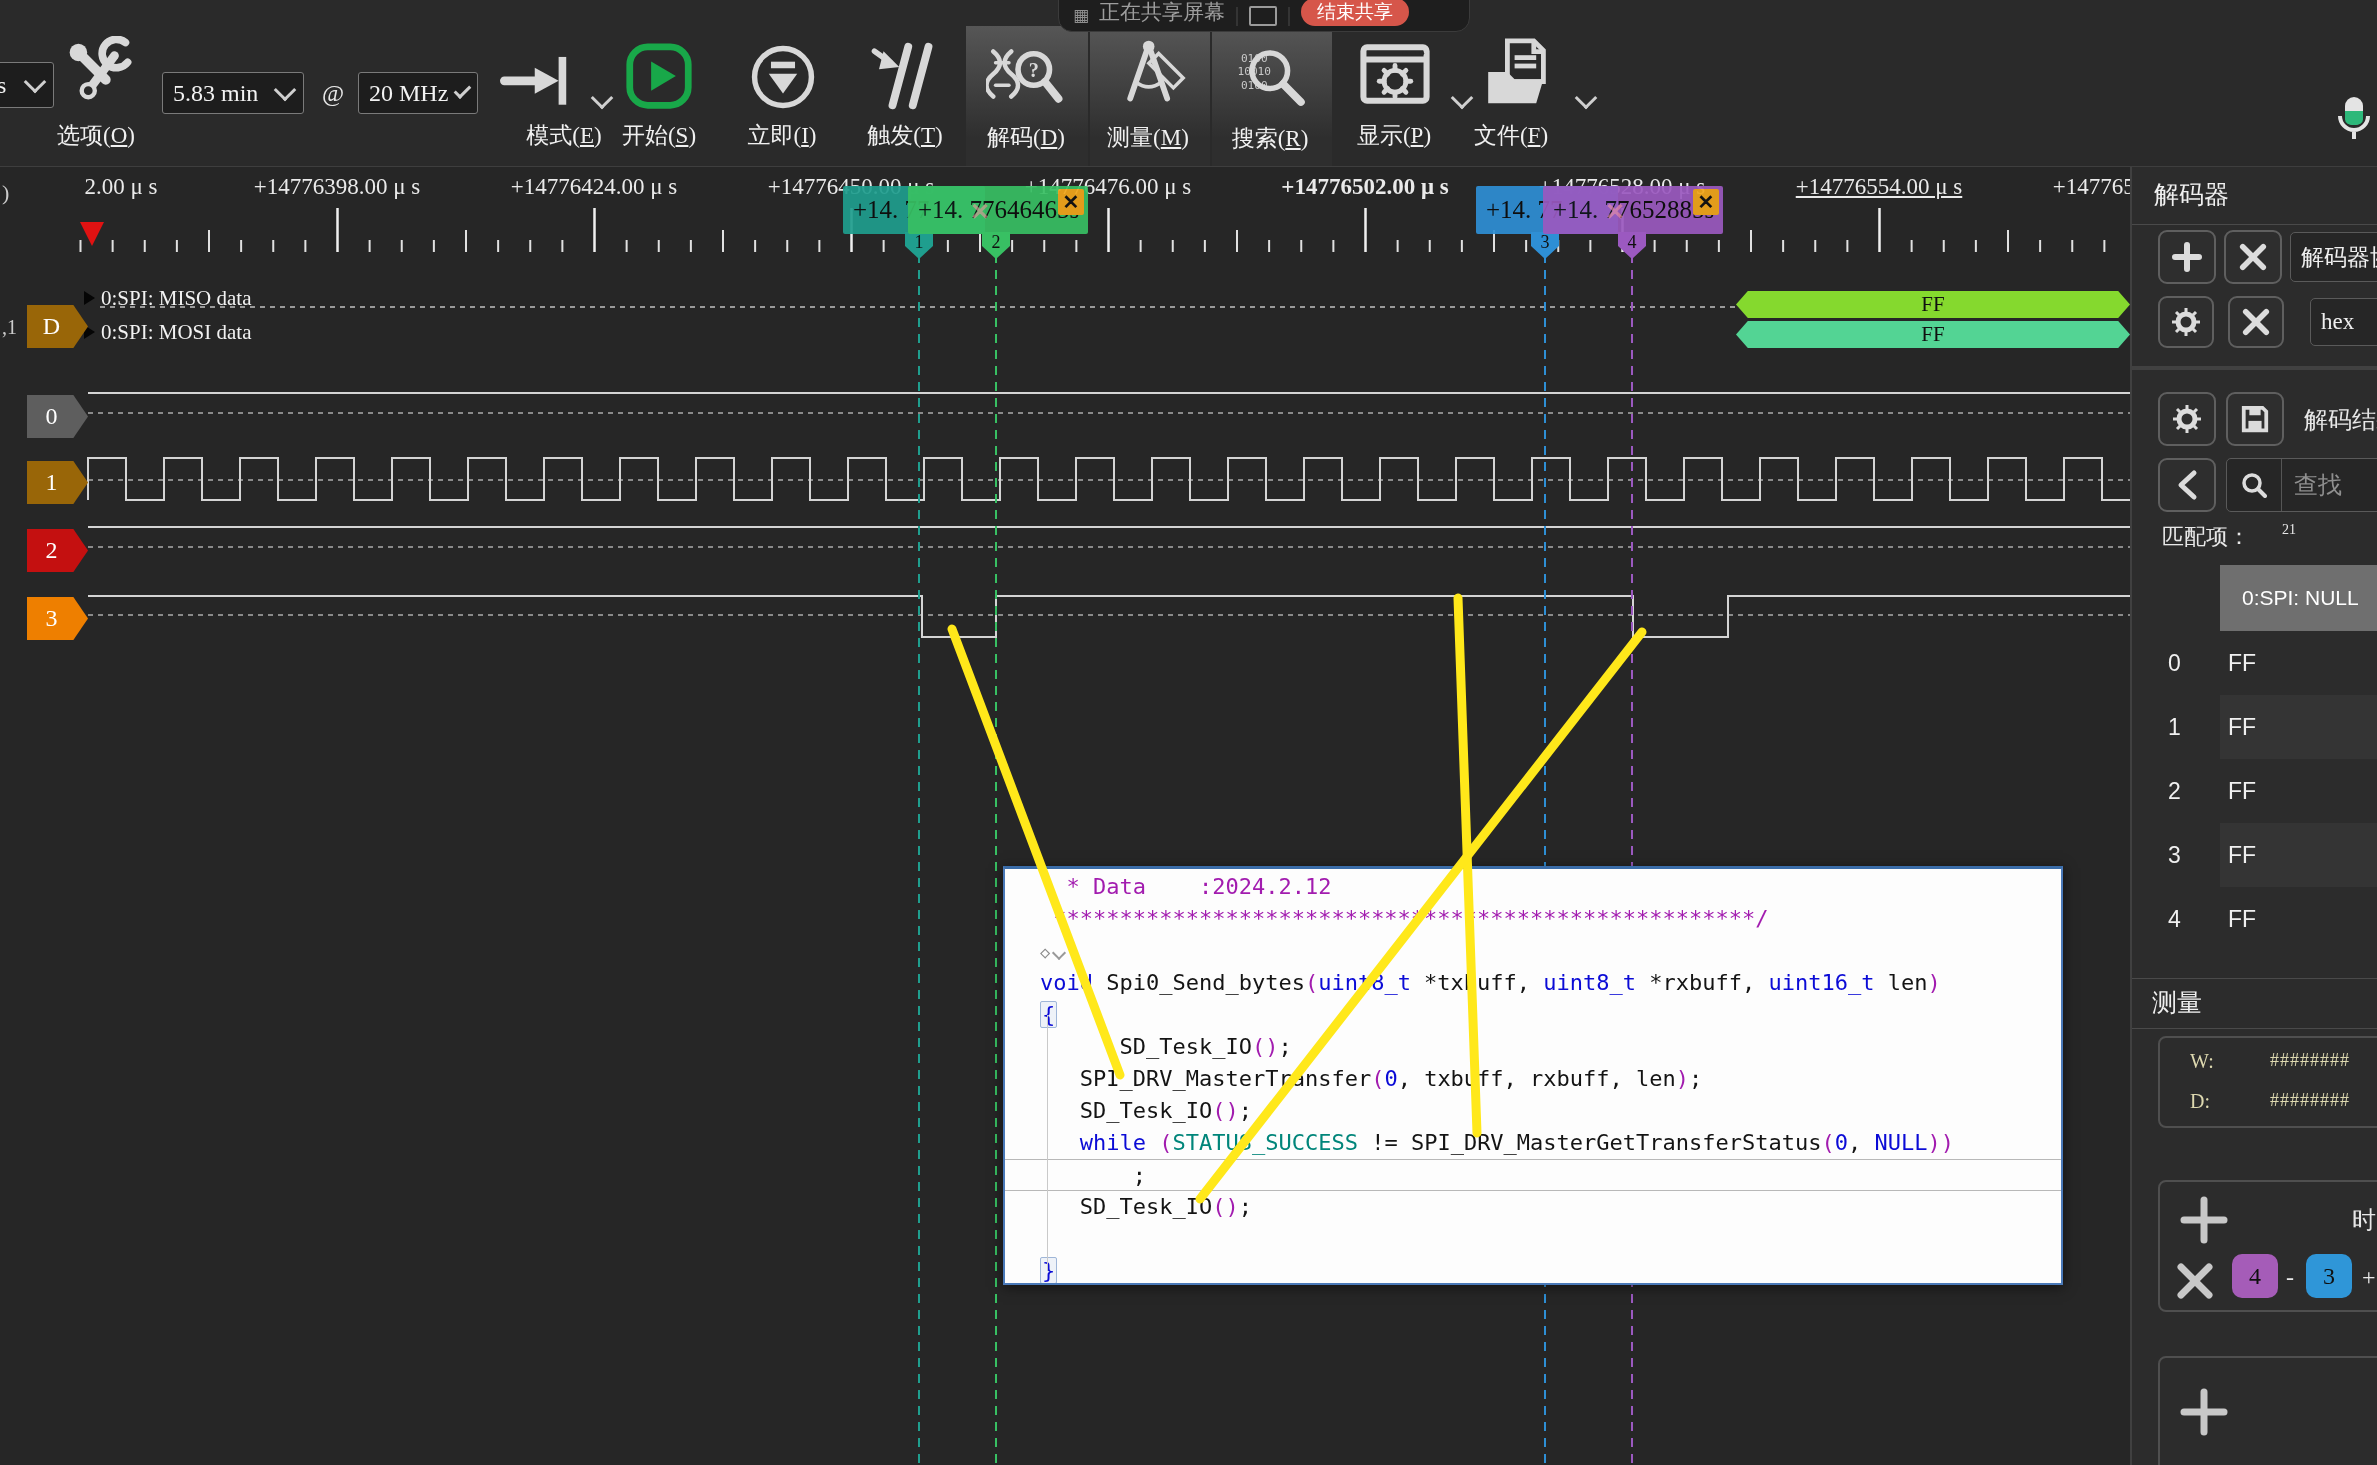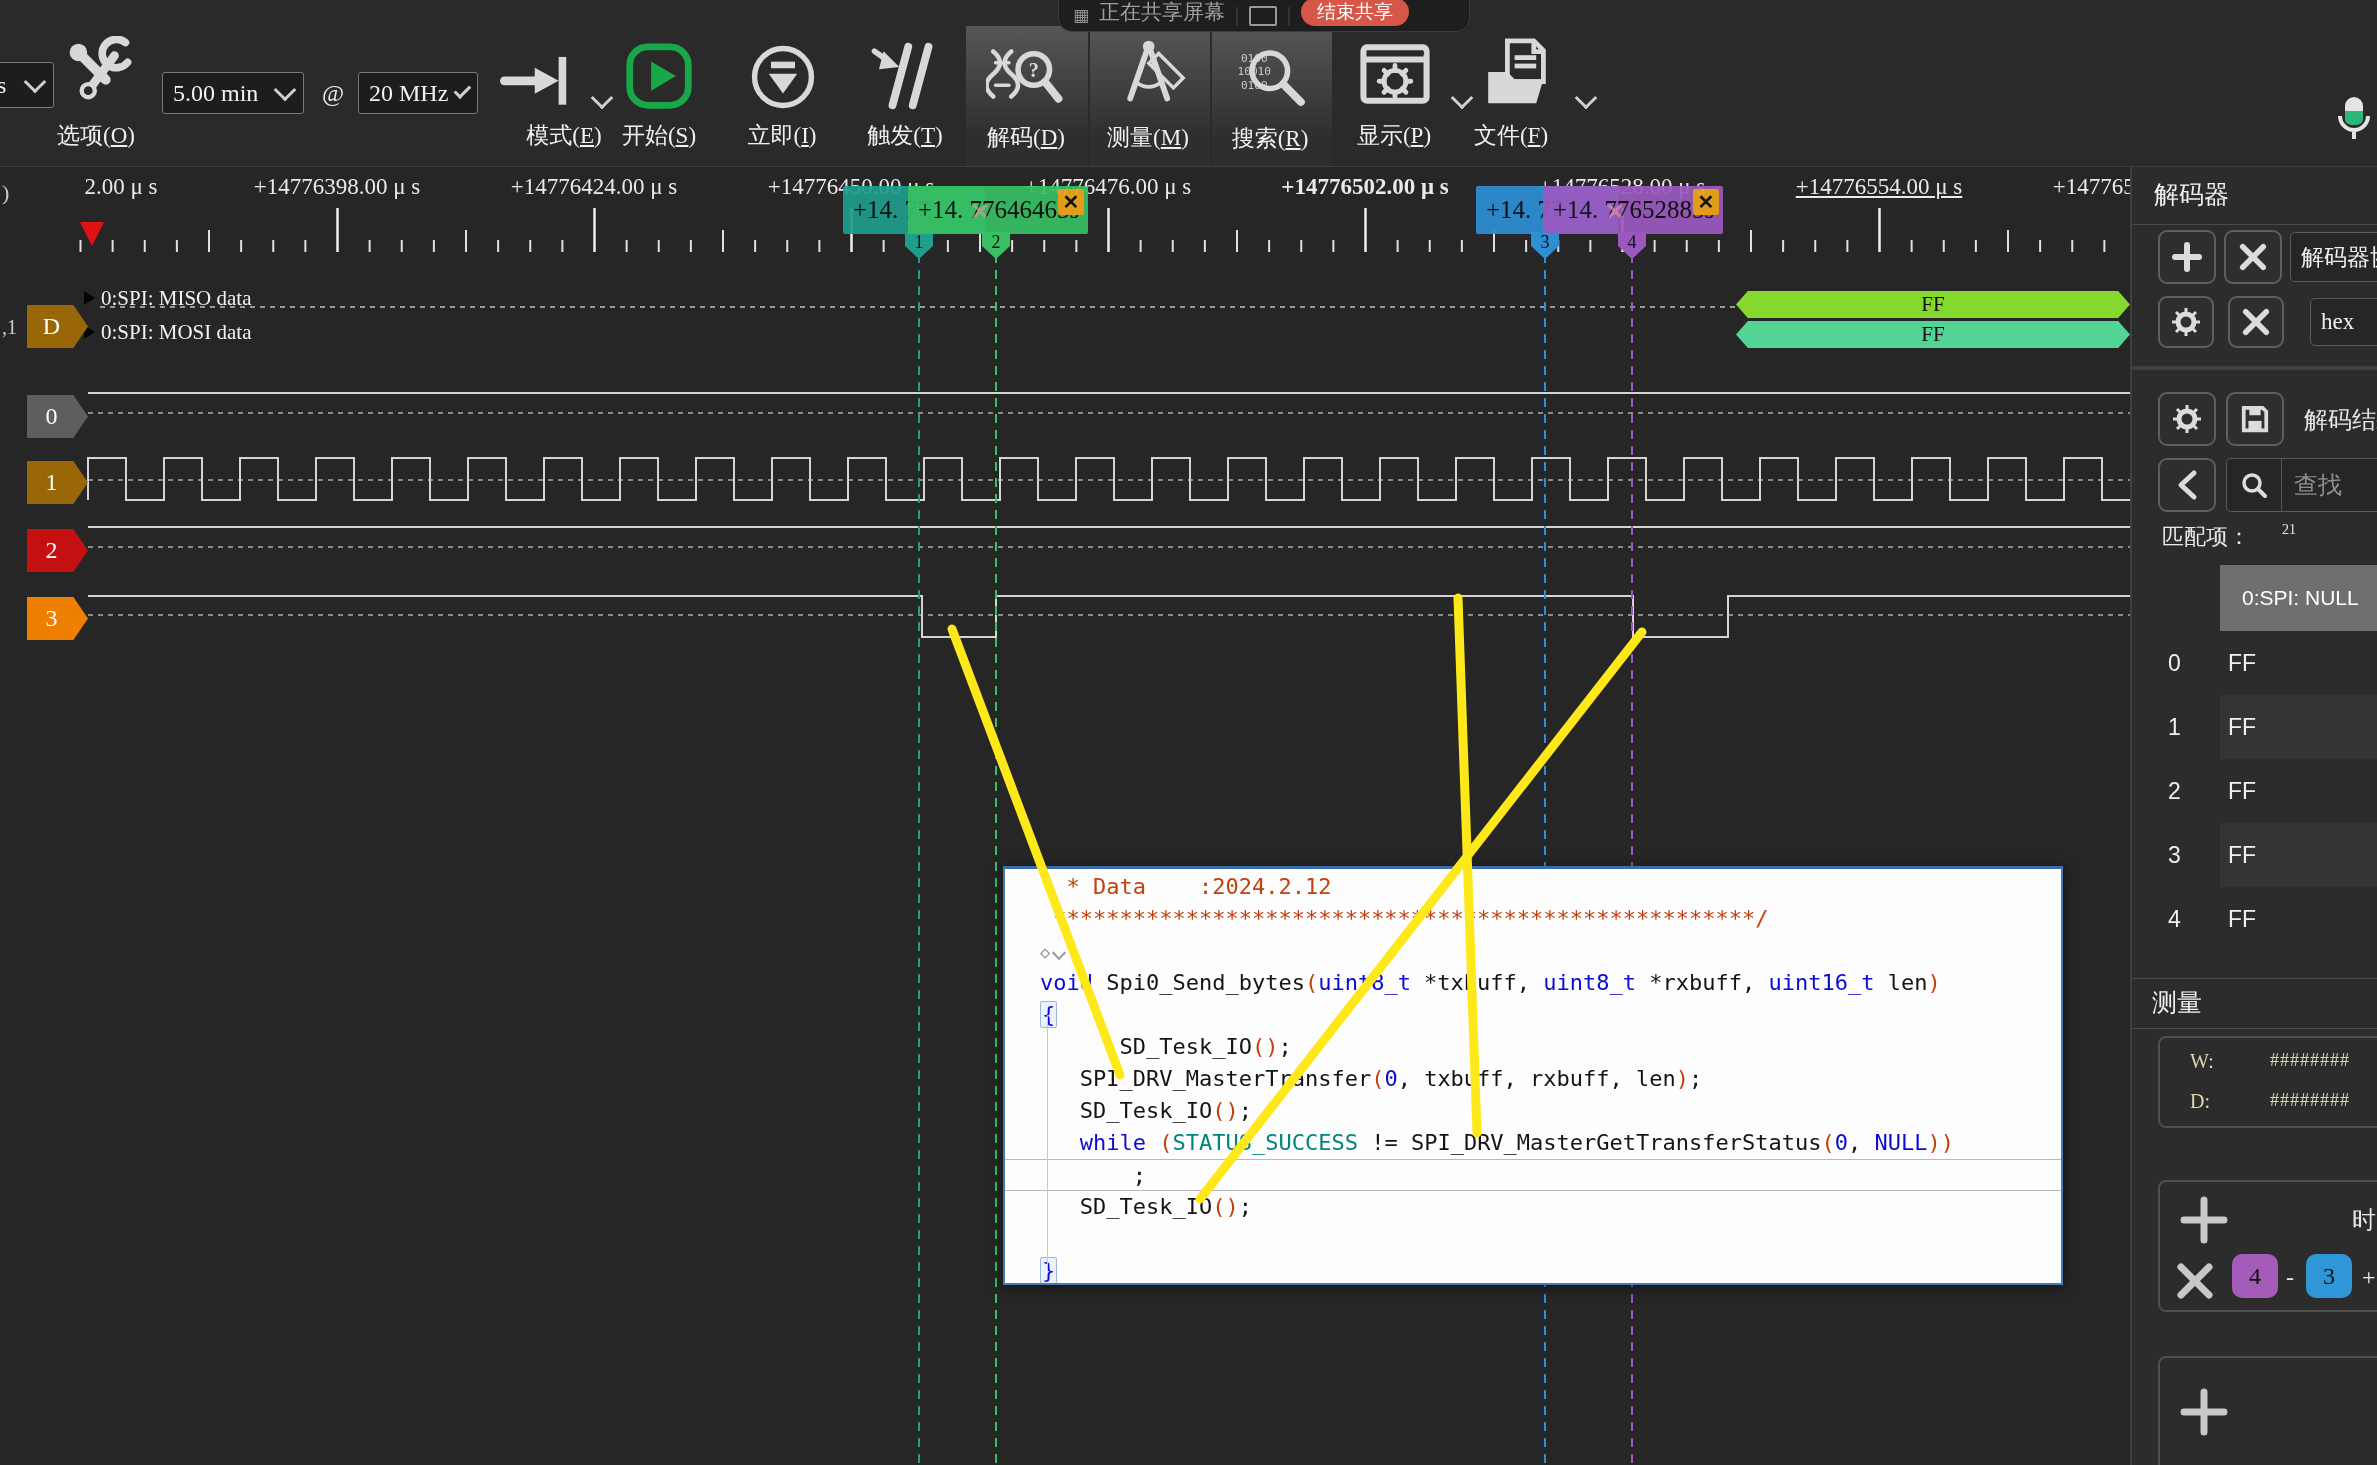--- a/index.html
+++ b/index.html
@@ -53,21 +53,21 @@
   .frag{position:absolute;color:#cccccc;}
 
   
   #code-window{position:absolute;left:1003px;top:866px;width:1060px;height:419px;background:#fdfdfd;
                border:2px solid #4a79b8;border-top:3px solid #3a6ca8;box-sizing:border-box;z-index:5;
                box-shadow:0 2px 12px rgba(0,0,0,.55);overflow:hidden;
                font-family:"DejaVu Sans Mono",monospace;font-size:22px;}
   #code-lines{position:absolute;left:0;top:2px;width:100%;}
   .cl{height:32px;line-height:32px;white-space:pre;padding-left:35px;position:relative;box-sizing:border-box;}
   .cl.hl{border-top:1px solid #b8b8b8;border-bottom:1px solid #b8b8b8;}
-  .g{color:#c2410c}.b{color:#0b0bd6}.t{color:#00857a}.k{color:#141414}
+  .g{color:#a21caf}.b{color:#0b0bd6}.t{color:#00857a}.k{color:#141414}
   .brace{border:1px solid #9fb6d8;background:#eef2f8;border-radius:2px;padding:0 1px;}
   .guide{position:absolute;width:1px;background:#c9c9c9;left:42px;z-index:1;}
   .fold-icon{color:#8a8a8a;font-size:17px;}
 
   
   #panel{position:absolute;left:2130px;top:166px;width:247px;height:1299px;background:#2c2c2c;
          border-left:2px solid #404040;box-sizing:border-box;overflow:hidden;z-index:7;}
   #panel .sep{position:absolute;left:0;width:100%;height:1px;background:#4a4a4a;}
   .ptitle{position:absolute;font-size:25px;color:#f0f0f0;white-space:nowrap;}
   .pbtn{position:absolute;width:58px;height:54px;border:2px solid #5f5f5f;border-radius:9px;background:#2e2e2e;
@@ -166,21 +166,21 @@
         <line x1="16" y1="16" x2="40" y2="40" stroke-width="9"></line>
         <circle cx="15" cy="15" r="8" fill="#d8d8d8" stroke="none"></circle>
         <line x1="48" y1="18" x2="24" y2="50" stroke-width="8"></line>
         <path d="M58 6 A13 13 0 1 0 60 24" stroke-width="7"></path>
         <circle cx="24" cy="50" r="6" fill="#2a2a2a" stroke="#d8d8d8" stroke-width="4"></circle>
       </g>
     </svg>
     <div class="tb-label hk" style="left:96px">选项(<u>O</u>)</div>
 
     <div class="combo" style="left:162px;top:72px;width:142px;height:42px">
-      <span class="txt">5.00 min</span>
+      <span class="txt">5.83 min</span>
       <span class="chev"></span>
     </div>
     <div class="abs" style="left:322px;top:80px;font-size:24px">@</div>
     <div class="combo" style="left:358px;top:72px;width:120px;height:42px">
       <span class="txt">20 MHz</span>
       <span class="chev"></span>
     </div>
 
     <svg class="ticon" style="left:500px;top:52px" width="76" height="62" viewBox="0 0 70 56">
       <g stroke="#d8d8d8" fill="#d8d8d8" stroke-linecap="round">

